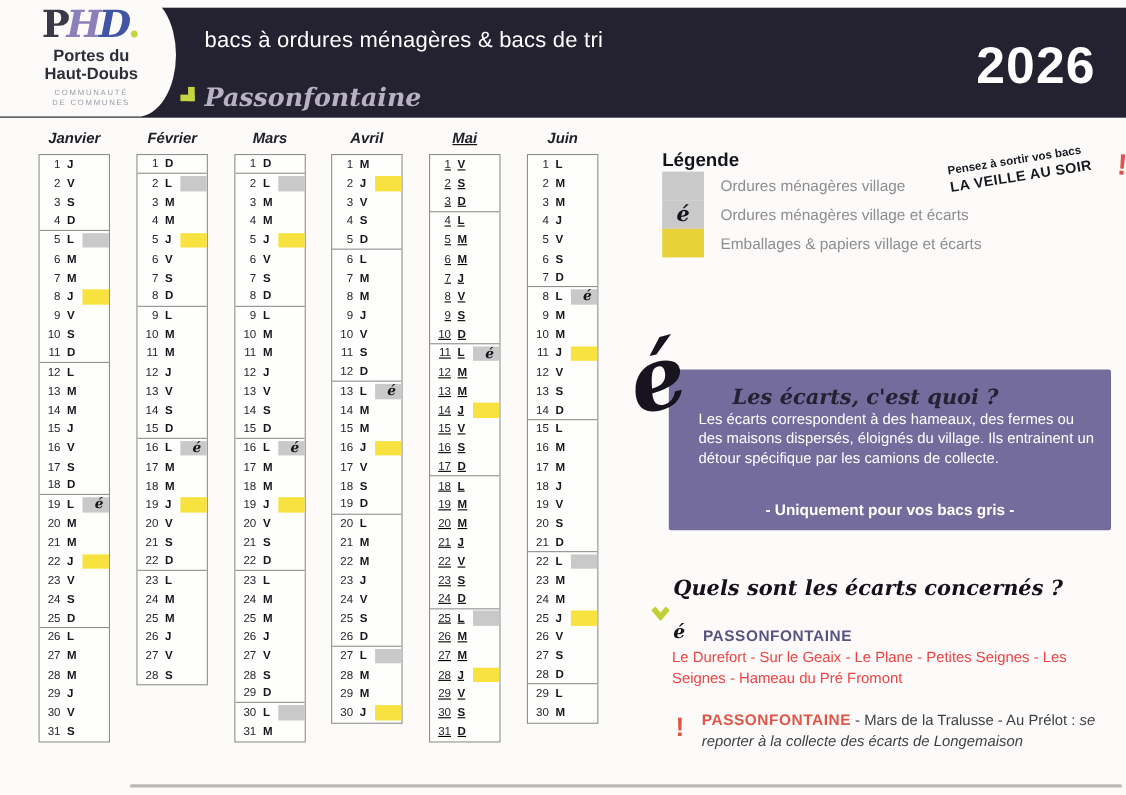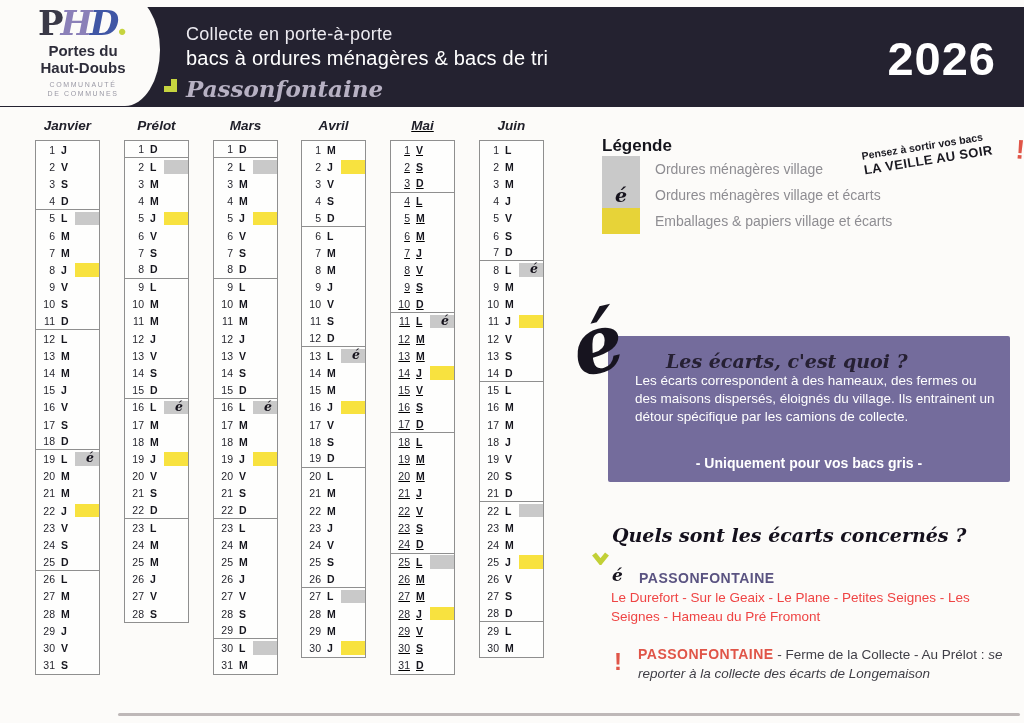--- a/index.html
+++ b/index.html
@@ -87,21 +87,20 @@
 
   .scan-line { position:absolute; left:118px; top:713px; width:902px; height:3px; background:#9c9495; opacity:.65; border-radius:2px; }
 </style>
 </head>
 <body>
 
 <div class="page">
 
   <div class="band">
     <div class="head-text">
-      <div class="head-line1">Collecte en porte-à-porte</div>
       <div class="head-line2">bacs à ordures ménagères &amp; bacs de tri</div>
     </div>
     <div class="commune-row">
       <span class="corner-mark"></span>
       <span class="commune">Passonfontaine</span>
     </div>
     <div class="year">2026</div>
   </div>
   <div class="logo-blob"></div>
   <div class="logo">
@@ -248,21 +247,21 @@
             <span class="d-num">30</span>
             <span class="d-let">V</span>
           </div>
           <div class="day">
             <span class="d-num">31</span>
             <span class="d-let">S</span>
           </div>
         </div>
       </div>
       <div class="month" style="left: 124px;">
-        <div class="month-name">Prélot</div>
+        <div class="month-name">Février</div>
         <div class="month-box">
           <div class="day sunday">
             <span class="d-num">1</span>
             <span class="d-let">D</span>
           </div>
           <div class="day">
             <span class="d-num">2</span>
             <span class="d-let">L</span>
             <span class="d-bar gray"></span>
           </div>
@@ -950,18 +949,18 @@
         <polyline points="2,2 8.5,10 15,2" stroke="#c2d036" stroke-width="5" fill="none"></polyline>
       </svg>
   </div>
   <div class="entry1-mark">é</div>
   <div class="entry1-name">PASSONFONTAINE</div>
   <div class="entry1-detail">Le Durefort - Sur le Geaix - Le Plane - Petites Seignes - Les Seignes - Hameau du Pré Fromont</div>
 
   <div class="entry2">
     <div class="entry2-bang">!</div>
     <div class="entry2-text">
-      <span class="entry2-name">PASSONFONTAINE</span><span> - Ferme de la Collecte - Au Prélot : </span><span class="entry2-italic">se reporter à la collecte des écarts de Longemaison</span>
+      <span class="entry2-name">PASSONFONTAINE</span><span> - Mars de la Tralusse - Au Prélot : </span><span class="entry2-italic">se reporter à la collecte des écarts de Longemaison</span>
     </div>
   </div>
 
   <div class="scan-line"></div>
 </div>
 
 </body></html>

